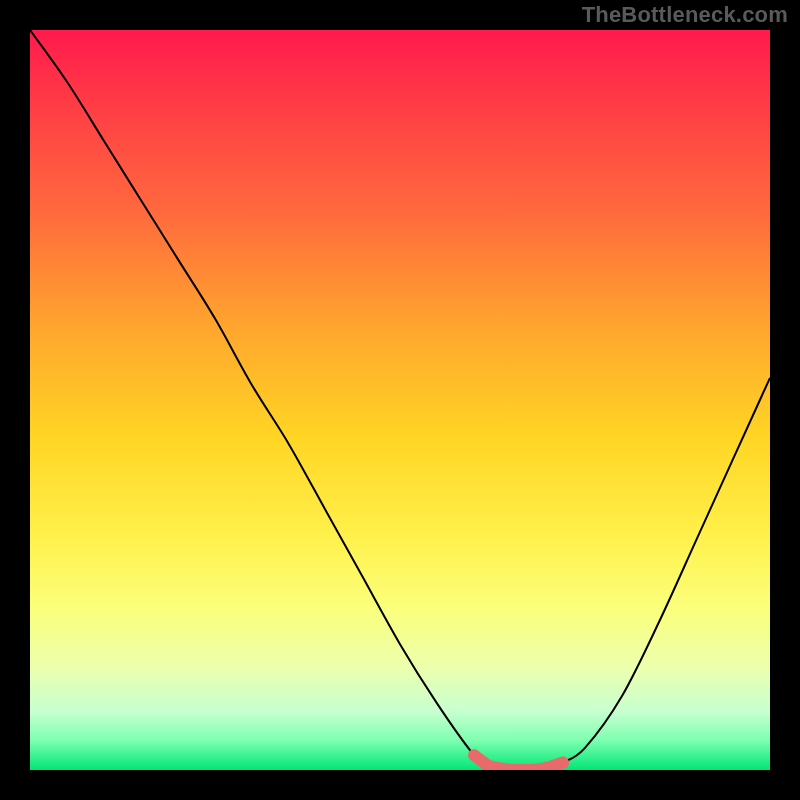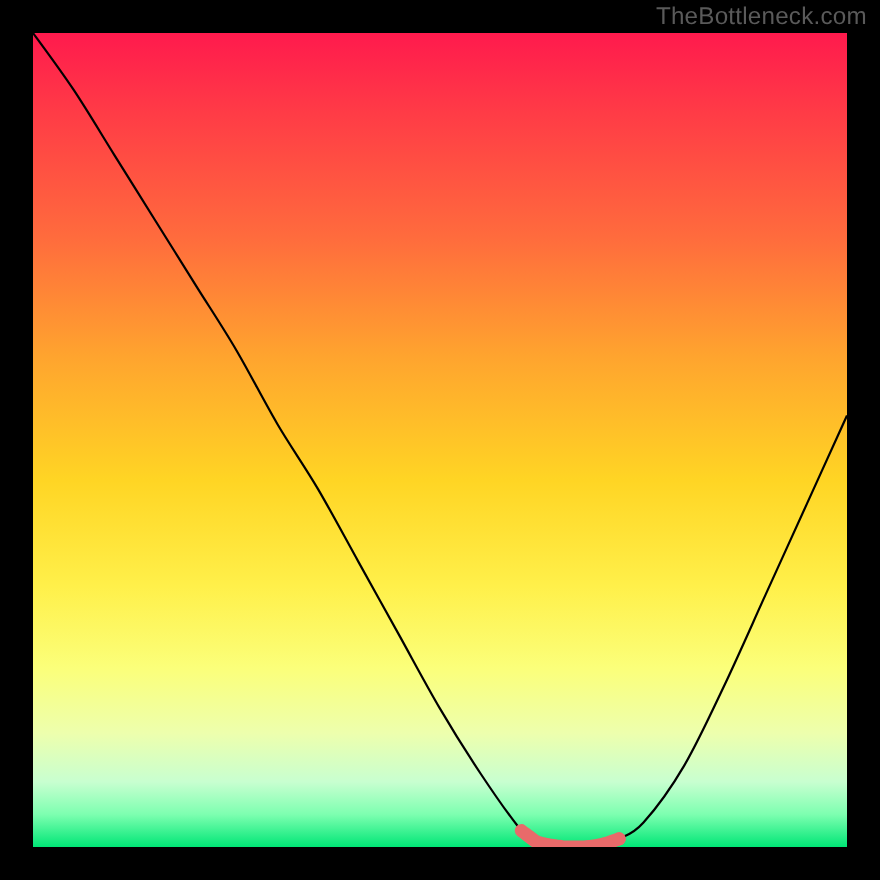--- a/index.html
+++ b/index.html
@@ -29,21 +29,21 @@
       #c8ffd0 92%,
       #7dffb0 96%,
       #00e676 100%);
   }
   .attribution {
     position: absolute;
     top: 2px;
     right: 12px;
     color: #5a5a5a;
     font-size: 22px;
-    font-weight: 400;
+    font-weight: 700;
     letter-spacing: 0.2px;
   }
   svg.overlay {
     position: absolute;
     left: 0;
     top: 0;
     width: 740px;
     height: 740px;
   }
   .curve {

